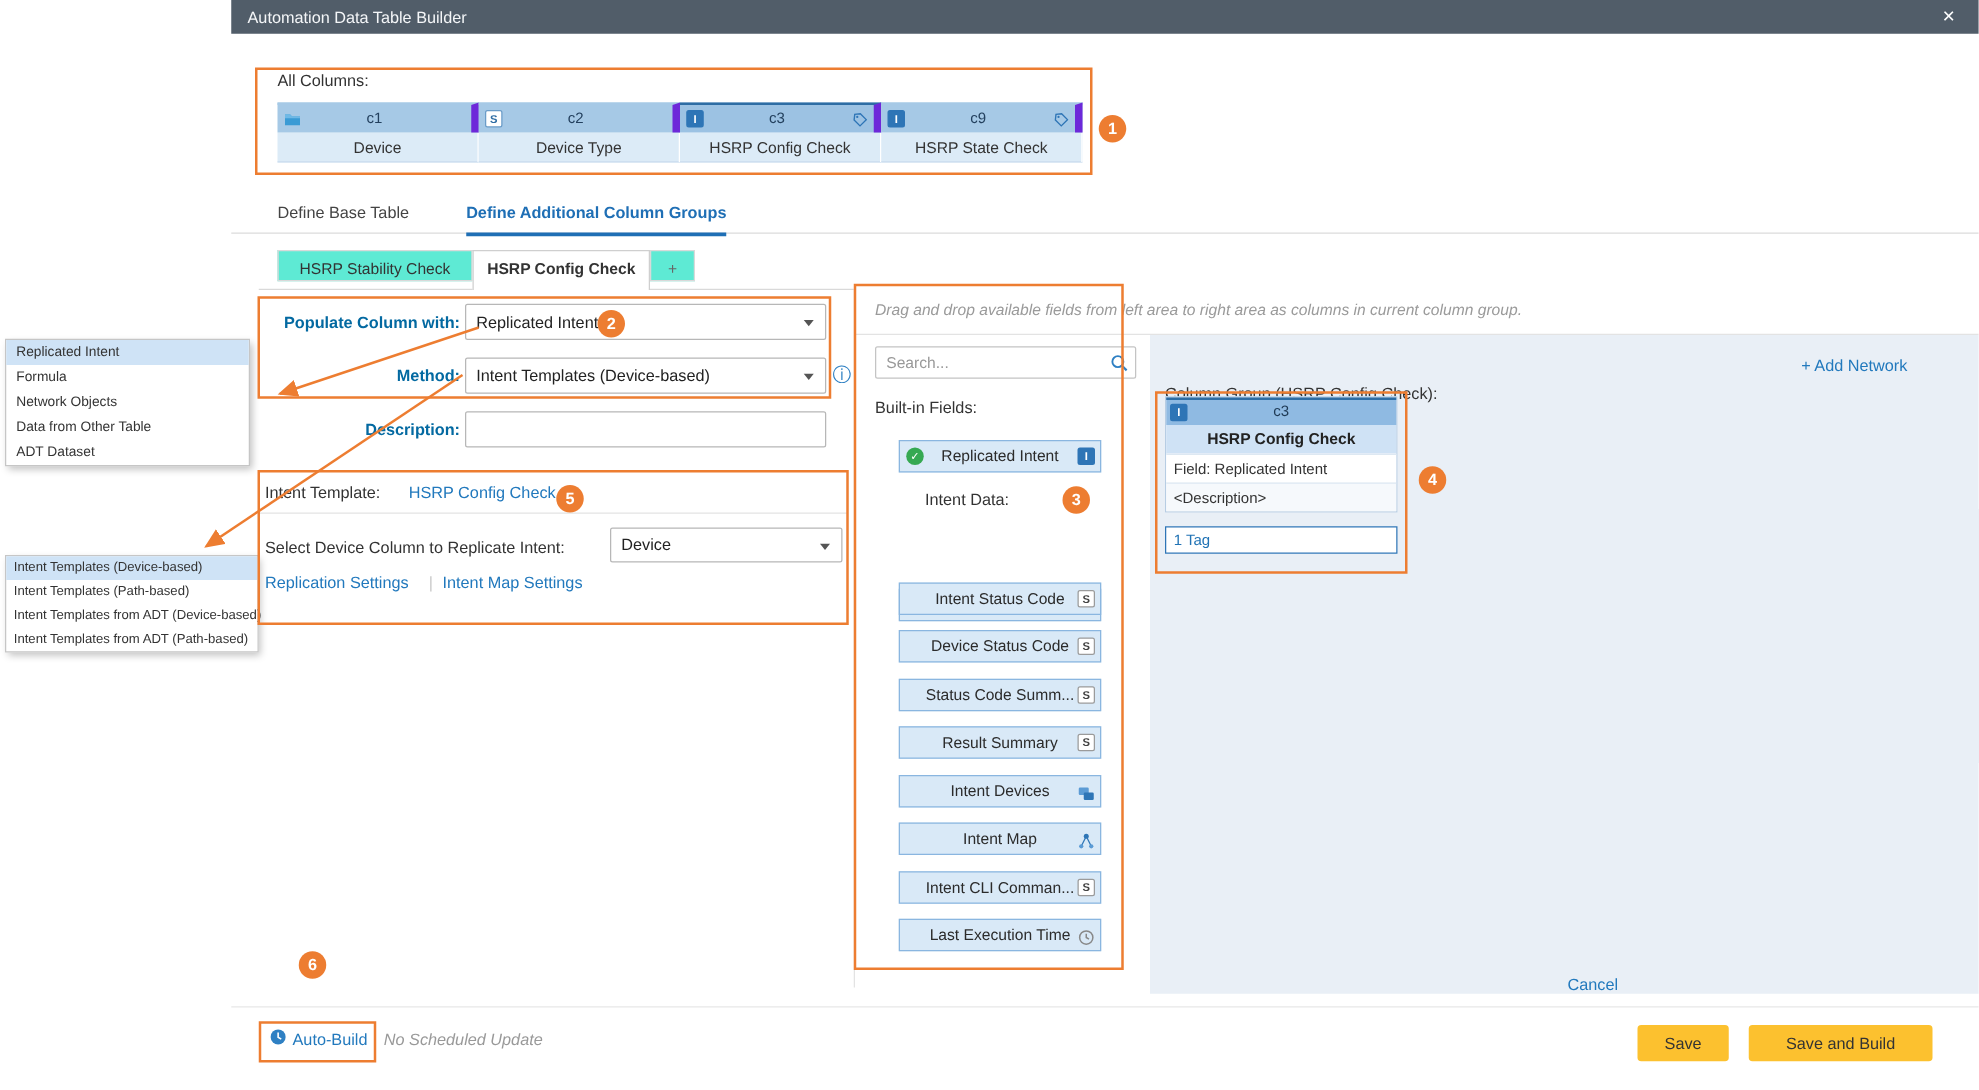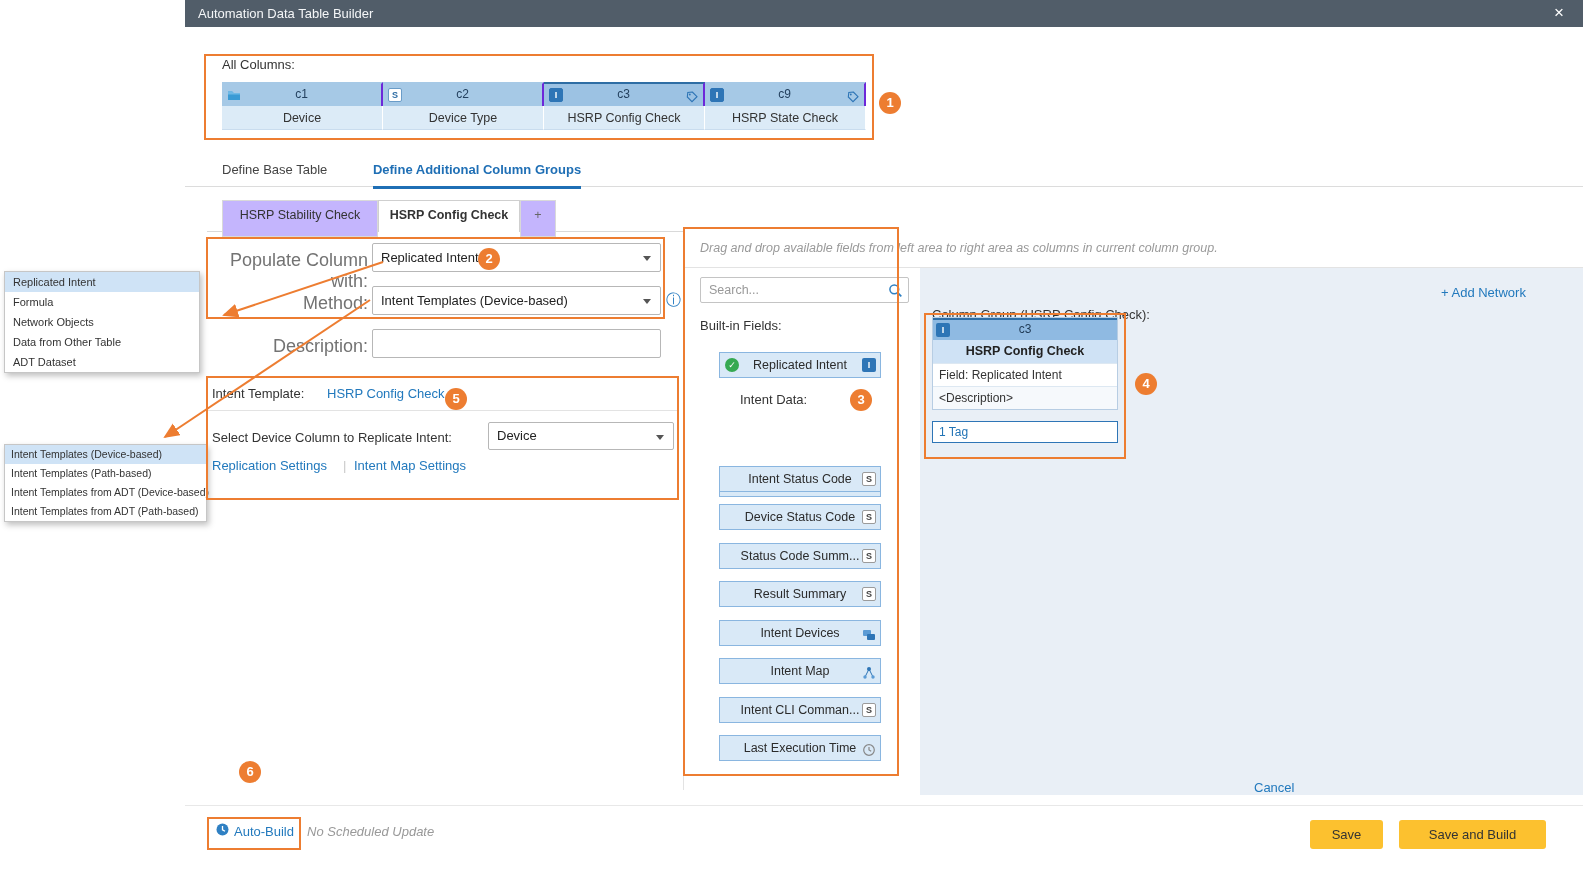--- a/index.html
+++ b/index.html
@@ -13,48 +13,48 @@
   
   .titlebar { left:185px; top:0; width:1398px; height:27px; background:#515d69; color:#f4f6f8;
               font-size:13px; line-height:27px; padding-left:13px; }
   .close-btn { right:12px; top:0; width:24px; height:27px; color:#fff; font-size:17px; line-height:26px;
                text-align:center; cursor:pointer; }
 
   
   .all-col-label { left:222px; top:57px; font-size:13px; color:#333; }
   .columns { left:222px; top:82px; display:flex; }
   .col { width:161px; }
-  .col-head { height:24px; background:#a6c9e6; position:relative; border-right:2px solid #6d28d9;
+  .col-head { height:24px; background:#a6c9e6; position:relative; border-right:6px solid #6d28d9;
               border-top:2px solid #a6c9e6; }
   .col-head.sel { border-top:2px solid #2e6da4; background:#9cc2e3; }
   .col-id { display:block; text-align:center; line-height:21px; font-size:12px; color:#23405e; }
   .col-ico { position:absolute; left:5px; top:4px; width:14px; height:14px; }
   .col-tag { position:absolute; right:5px; top:5px; width:12px; height:12px; }
   .badge-box { width:14px; height:14px; border-radius:2px; font-size:9px; font-weight:bold;
                line-height:13px; text-align:center; display:inline-block; }
   .badge-I { background:#2e75b6; color:#fff; border:1px solid #2e75b6; }
   .badge-S { background:#fff; color:#2e6da4; border:1px solid #6a9cc8; }
   .col-name { height:24px; background:#dcebf7; text-align:center; line-height:24px; font-size:12.5px;
               color:#333; border-right:1px solid #fff; border-bottom:1px solid #c9dcee; }
 
   
   .main-tabs { left:222px; top:162px; font-size:13px; z-index:2; }
   .main-tab { display:inline-block; padding-bottom:9px; color:#444; cursor:pointer; }
   .main-tab.active { color:#1f6fb5; font-weight:bold; border-bottom:3px solid #1f6fb5; margin-left:42px; }
   .tabs-divider { left:185px; top:186px; width:1398px; height:1px; background:#dcdcdc; }
 
   
-  .sub-tab { top:200px; height:37px; background:#c4b5fd; border:1px solid #d9d9d9; text-align:center;
+  .sub-tab { top:200px; height:25px; background:#5eead4; border:1px solid #d9d9d9; text-align:center;
              line-height:29px; font-size:12.5px; color:#333; cursor:pointer; }
   .sub-tab.active { background:#fff; border-color:#cfcfcf; border-bottom:none; font-weight:bold;
                     height:32px; z-index:3; }
   .subtab-line { left:207px; top:231px; width:476px; height:1px; background:#d9d9d9; }
 
   
-  .f-label { width:165px; text-align:right; font-size:18px; color:#737373; }
+  .f-label { width:165px; text-align:right; font-size:13px; color:#0369a1;font-weight:bold; }
   .dropdown { border:1px solid #b7b7b7; border-radius:2px; background:#fff; font-size:13px;
               line-height:27px; padding-left:8px; position:absolute; cursor:pointer; color:#222; }
   .chev { position:absolute; right:9px; top:12px; width:0; height:0; border-left:4px solid transparent;
           border-right:4px solid transparent; border-top:5px solid #555; }
   .text-input { border:1px solid #b7b7b7; border-radius:2px; background:#fff; font-size:13px;
                 padding:0 8px; font-family:"Liberation Sans", sans-serif; }
   .info-ico { font-size:15px; color:#2f80c3; cursor:pointer; }
   .link { color:#2279bd; font-size:13px; cursor:pointer; }
   .sep-bar { color:#c9c9c9; font-size:13px; }
   .hline { height:1px; background:#e3e3e3; }

